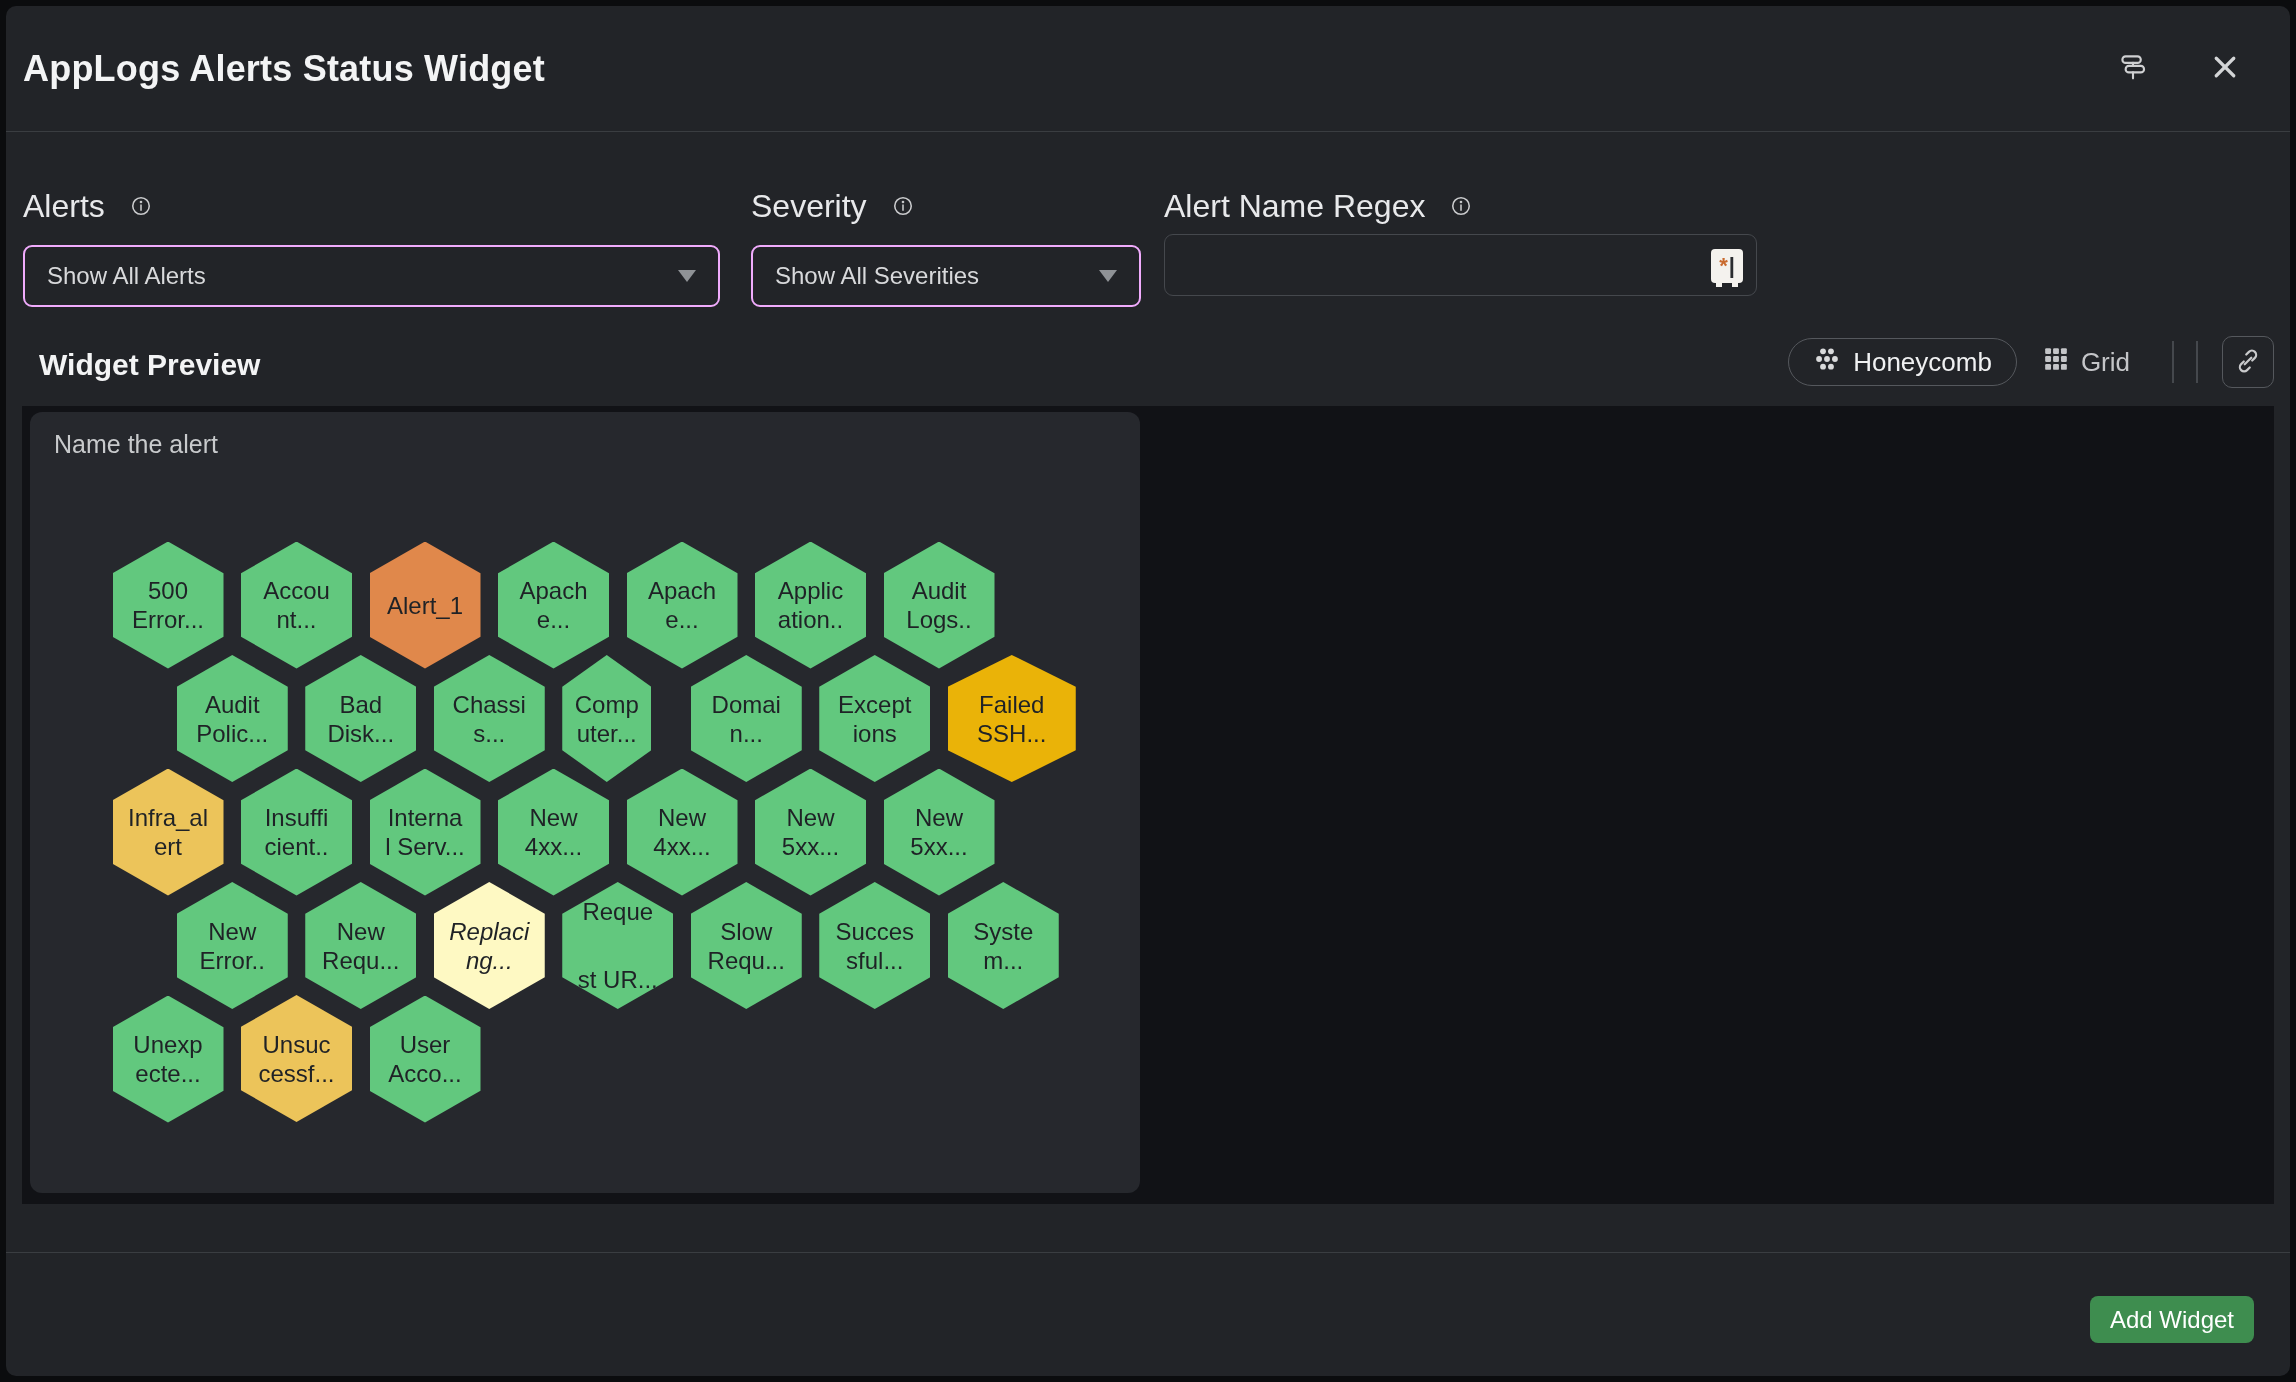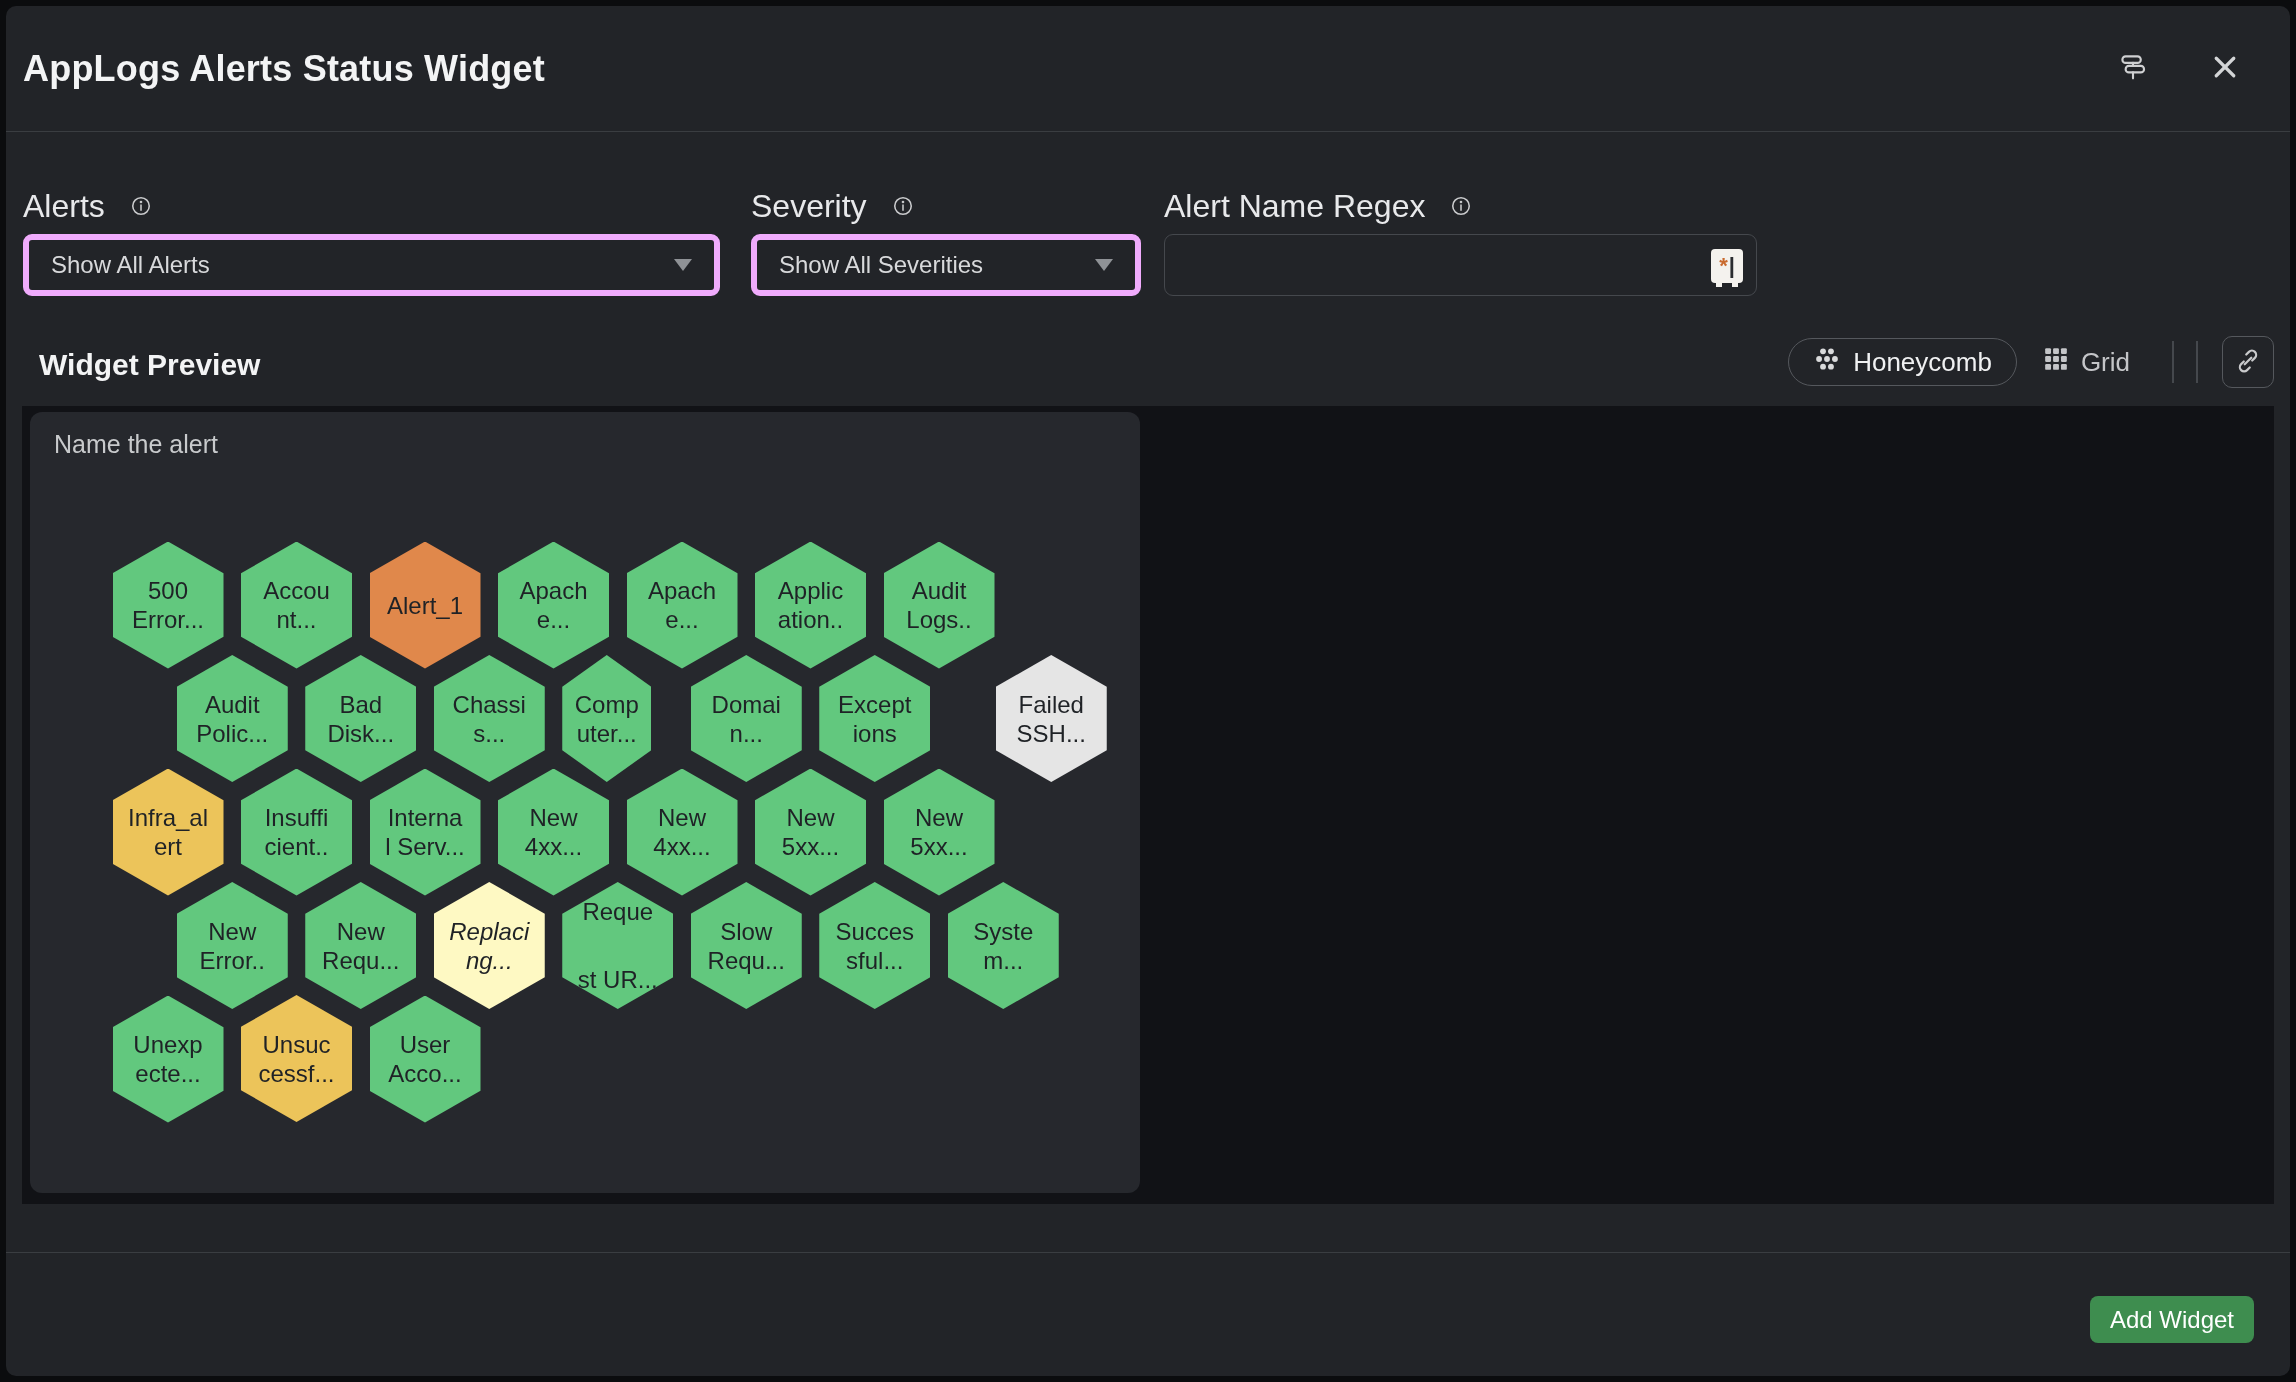--- a/index.html
+++ b/index.html
@@ -14,23 +14,23 @@
     display:flex; align-items:center; border-bottom:1px solid #3a3d41;
   }
   .modal-title { margin-left:17px; font-size:36px; font-weight:600; color:#f3f4f5; letter-spacing:.2px; }
   .header-actions { margin-left:auto; margin-right:46px; display:flex; align-items:center; gap:52px; }
   .icon-btn { background:none; border:none; cursor:pointer; display:flex; align-items:center; justify-content:center; padding:4px; }
   
   .filters { position:absolute; top:0; left:0; width:100%; }
   .filter-group { position:absolute; }
   .filter-label { display:flex; align-items:center; gap:25px; font-size:32px; color:#e8e9eb; }
   .field {
-    position:absolute; height:62px; border:6px solid #f0abfc; border-radius:9px;
+    position:absolute; height:62px; border:2px solid #f0abfc; border-radius:9px;
     background:transparent; display:flex; align-items:center; padding:0 22px;
-    font-size:24px; color:#d8d9db; cursor:pointer;
+    font-size:24px; color:#d8d9db; cursor:pointer;margin-top:11px;
   }
   .field .caret {
     margin-left:auto; width:0; height:0;
     border-left:9px solid transparent; border-right:9px solid transparent;
     border-top:12px solid #8f9296;
   }
   .regex-input {
     position:absolute; height:62px; width:100%; border:1px solid #45484d; border-radius:9px;
     background:transparent; color:#d8d9db; font-size:24px; padding:0 60px 0 22px;
     font-family:"Liberation Sans", sans-serif; outline:none;
@@ -266,21 +266,21 @@
             <span>uter...</span>
           </div>
           <div class="hex" style="left: 660.75px; top: 243px; width: 111px; height: 127px; background: rgb(98, 200, 126);">
             <span>Domai</span>
             <span>n...</span>
           </div>
           <div class="hex" style="left: 789.25px; top: 243px; width: 111px; height: 127px; background: rgb(98, 200, 126);">
             <span>Except</span>
             <span>ions</span>
           </div>
-          <div class="hex" style="left: 917.75px; top: 243px; width: 111px; height: 127px; background: #e5e5e5; margin-left: 48px;">
+          <div class="hex" style="left: 917.75px; top: 243px; width: 128px; height: 127px; background: #eab308;">
             <span>Failed</span>
             <span>SSH...</span>
           </div>
           <div class="hex" style="left: 82.5px; top: 356.5px; width: 111px; height: 127px; background: rgb(236, 196, 90);">
             <span>Infra_al</span>
             <span>ert</span>
           </div>
           <div class="hex" style="left: 211px; top: 356.5px; width: 111px; height: 127px; background: rgb(98, 200, 126);">
             <span>Insuffi</span>
             <span>cient..</span>

